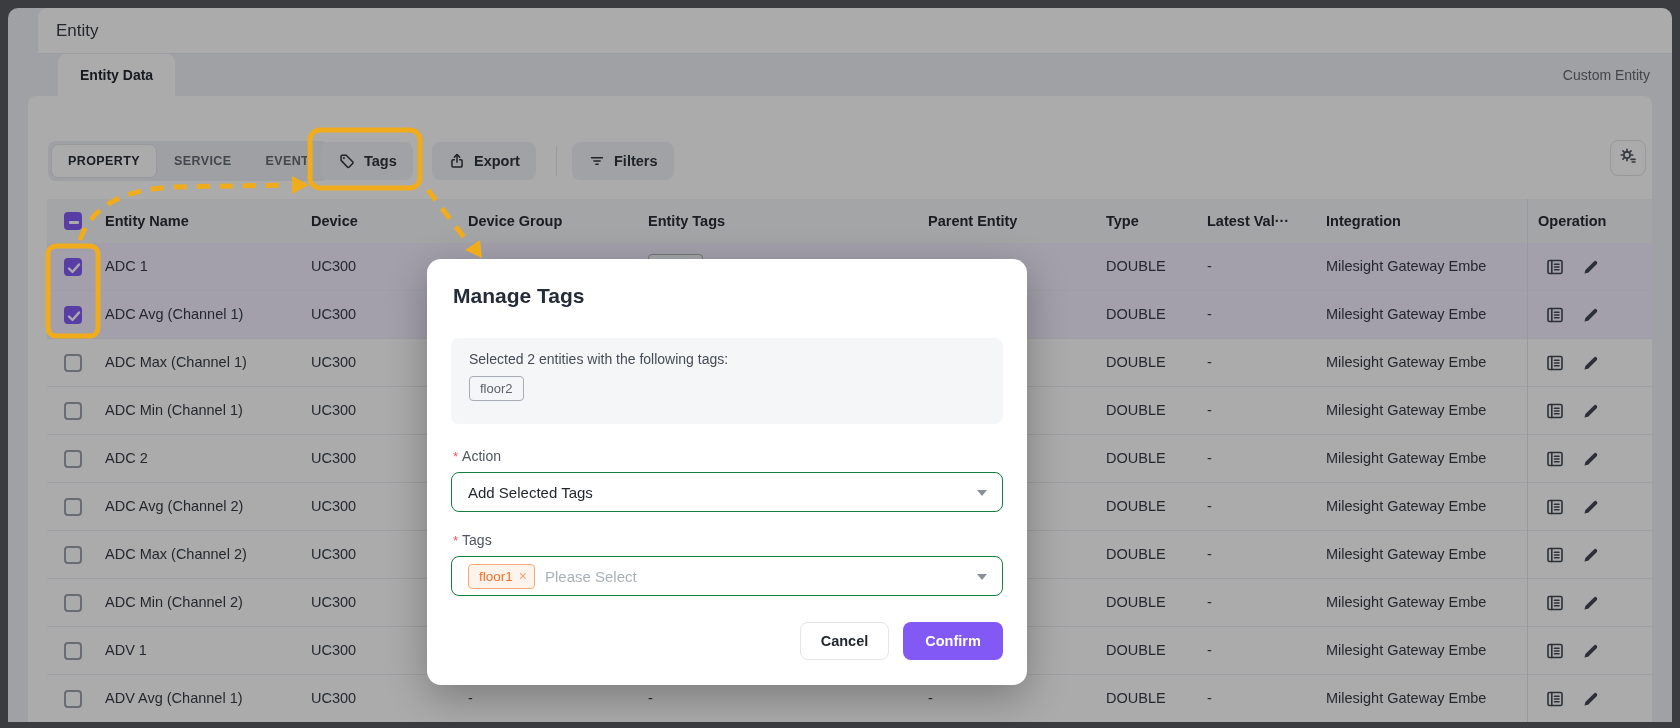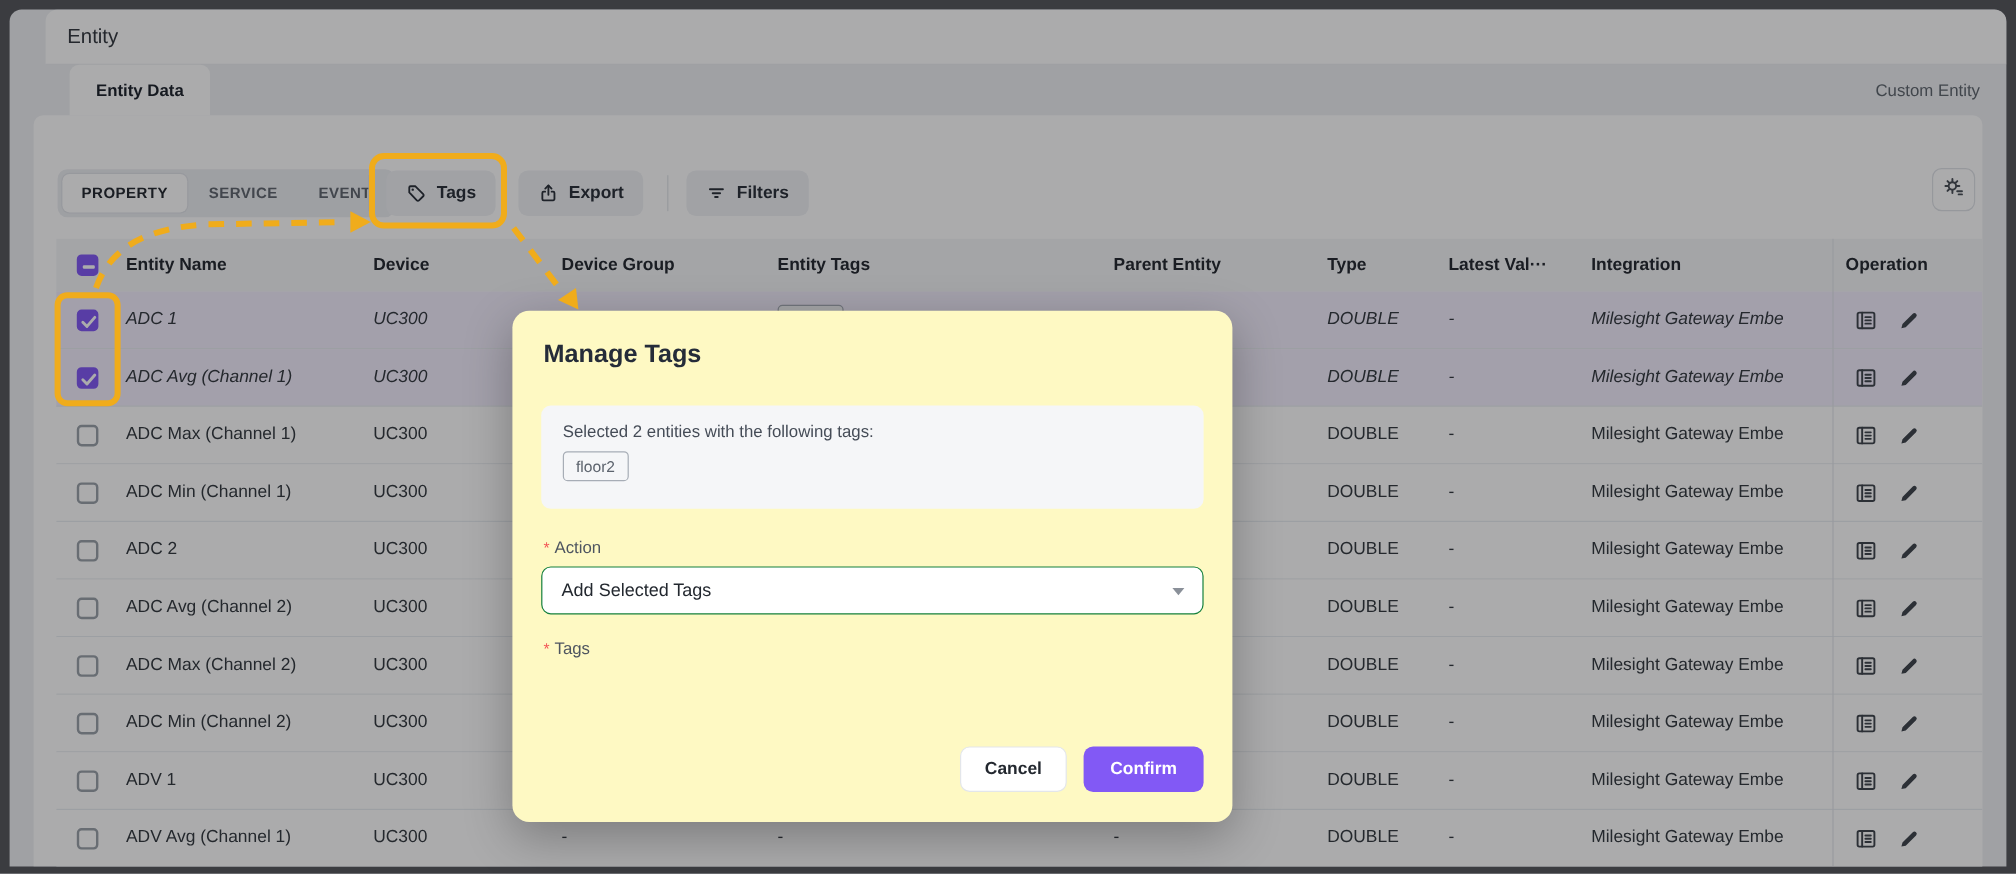--- a/index.html
+++ b/index.html
@@ -37,41 +37,41 @@
   .gear-btn { position:absolute; right:6px; top:44px; width:36px; height:36px; background:#fff;
               border:1px solid #dfe2e7; border-radius:8px; display:flex; align-items:center;
               justify-content:center; cursor:pointer; }
 
   
   .table { position:absolute; left:19px; right:0; top:103px; bottom:0; }
   .thead { position:absolute; left:0; right:0; top:0; height:44px; background:#f4f6f8; }
   .th { position:absolute; top:0; line-height:44px; font-size:14.5px; font-weight:700;
         color:#23282f; white-space:nowrap; }
   .row { position:absolute; left:0; right:0; height:48px; border-bottom:1px solid #e9edf1; background:#fff; }
-  .row.selected { background:#f3eefe;font-style:italic; }
+  .row.selected { background:#f3eefe; }
   .cell { position:absolute; top:0; line-height:47px; font-size:14.5px; color:#33393f; white-space:nowrap; }
   .cell-integration { width:198px; overflow:hidden; }
   .op-sep { position:absolute; top:0; bottom:0; left:1480px; width:1px; background:#e3e6eb; z-index:5; }
 
   .cb { position:absolute; left:17px; top:50%; transform:translateY(-50%); width:18px; height:18px;
         border-radius:4px; border:2px solid #9aa1a9; background:transparent; cursor:pointer; }
   .cb.checked, .cb.indet { background:#8259f5; border-color:#8259f5; }
   .cb svg { position:absolute; left:-1px; top:-1px; }
   .cb .dash { position:absolute; left:3px; top:7px; width:10px; height:2.5px; background:#fff; border-radius:1px; }
 
   .tag-chip { display:inline-block; padding:1px 10px; border:1px solid #a7adb6; border-radius:4px;
               background:#f5f6f8; color:#5c636d; font-size:13px; line-height:21px; }
   .row .tag-chip { position:absolute; left:601px; top:11px; }
   .row .op-icon { position:absolute; top:14px; width:20px; height:20px; cursor:pointer; }
 
   
   .overlay { position:absolute; inset:0; background:rgba(8,9,12,.34); z-index:50; }
 
   
-  .modal { position:absolute; left:427px; top:259px; width:600px; height:426px; background:#fef9c3;
+  .modal { position:absolute; left:427px; top:259px; width:600px; height:426px; background:#ffffff;
            border-radius:14px; z-index:60; box-shadow:0 12px 40px rgba(0,0,0,.28); }
   .m-title { position:absolute; left:26px; top:25px; font-size:21px; font-weight:700; color:#252c39; }
   .m-info { position:absolute; left:24px; top:79px; width:552px; height:86px; background:#f5f6f8;
             border-radius:8px; padding:13px 18px; }
   .m-info-text { font-size:14px; color:#454c57; }
   .m-label { position:absolute; left:26px; font-size:14px; color:#4e5560; }
   .m-label .req { color:#f25555; margin-right:4px; font-size:13px; }
   .m-select { position:absolute; left:24px; width:552px; height:40px; border:1px solid #15803d;
               border-radius:8px; display:flex; align-items:center; padding:0 34px 0 16px;
               font-size:15px; color:#23282f; background:#fff; cursor:pointer; }
@@ -412,20 +412,28 @@
     <span class="req">*</span><span>Action</span>
   </div>
   <div class="m-select" style="top:213px">
     <span>Add Selected Tags</span>
     <span class="caret"></span>
   </div>
 
   <div class="m-label" style="top:273px">
     <span class="req">*</span><span>Tags</span>
   </div>
+  <div class="m-select" style="top:297px">
+    <span class="chip-orange">
+      <span>floor1</span>
+      <span class="x">×</span>
+    </span>
+    <span class="m-placeholder">Please Select</span>
+    <span class="caret"></span>
+  </div>
 
   <button class="m-btn m-cancel">Cancel</button>
   <button class="m-btn m-confirm">Confirm</button>
 </div>
 
 <svg class="annotations" width="1680" height="728" viewBox="0 0 1680 728">
   <rect x="310" y="130" width="110" height="58" rx="10" fill="none" stroke="#f0ac1b" stroke-width="5"></rect>
   <rect x="48" y="246" width="50" height="90" rx="8" fill="none" stroke="#f0ac1b" stroke-width="5"></rect>
   <path d="M 80 240 C 92 206 122 190 172 187 L 288 185" fill="none" stroke="#f0ac1b" stroke-width="5" stroke-dasharray="13 10"></path>
   <polygon points="309,185 292,176 292,194" fill="#f0ac1b"></polygon>

